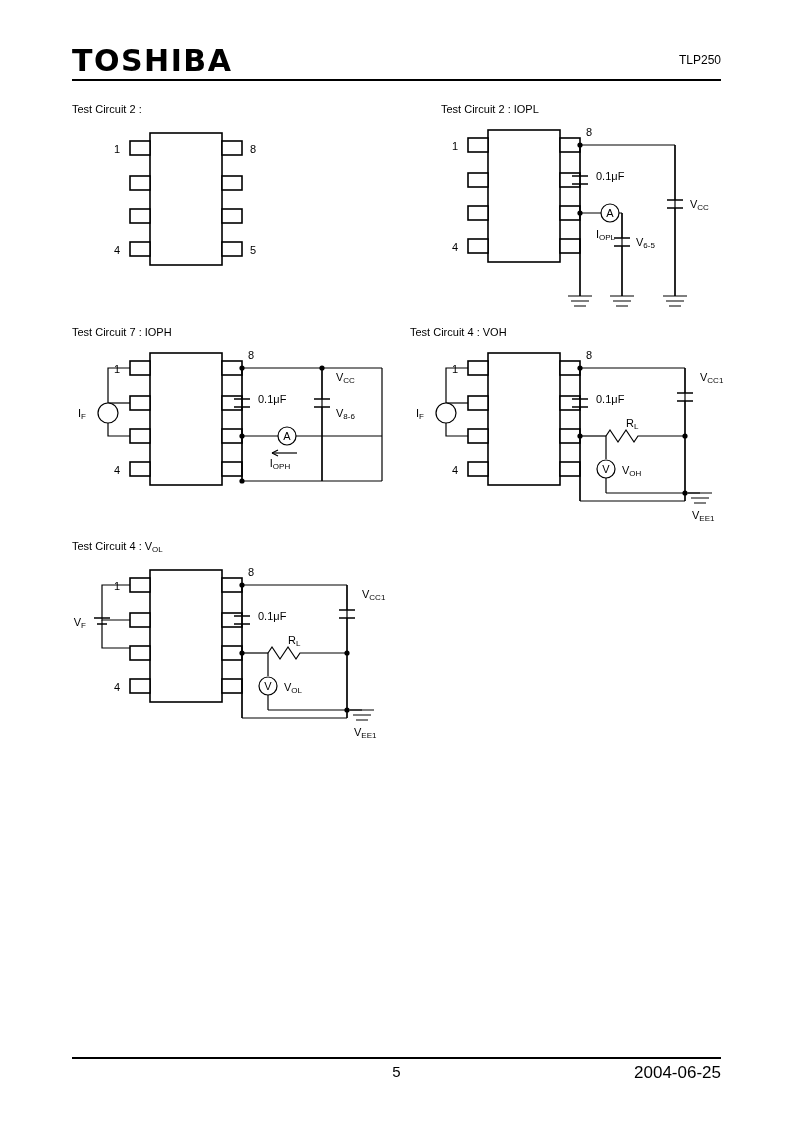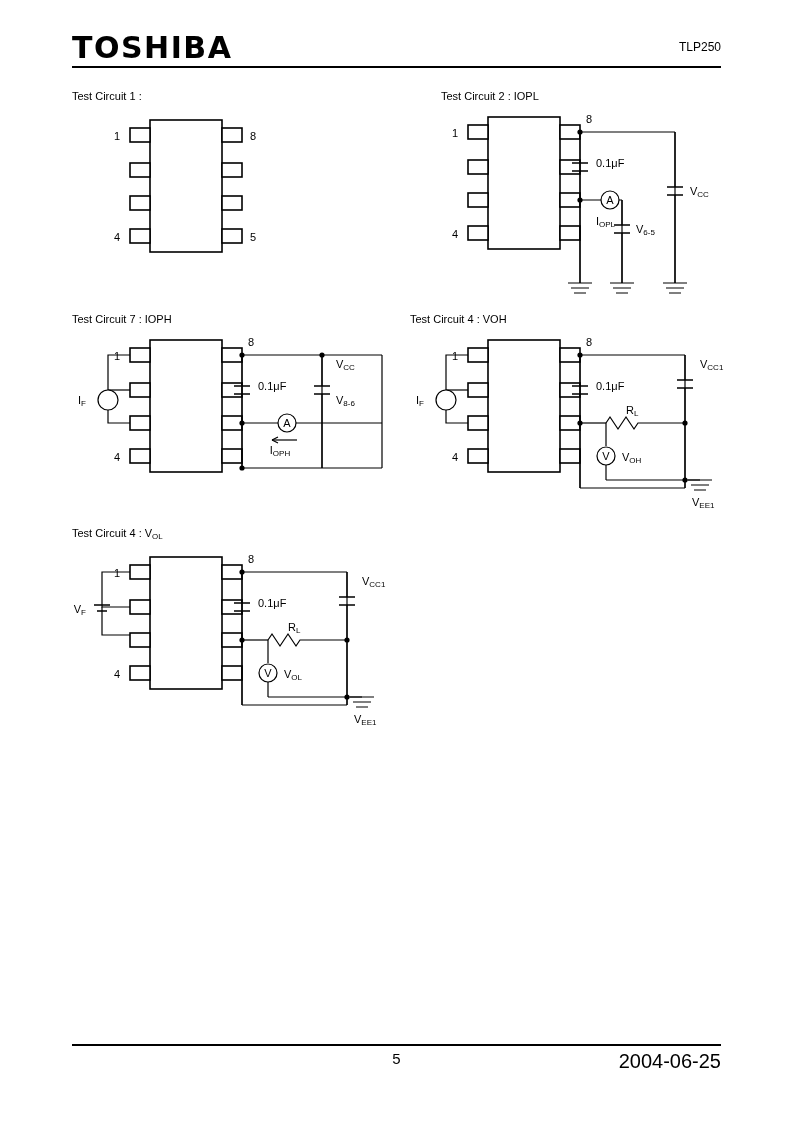--- a/index.html
+++ b/index.html
@@ -10,21 +10,21 @@
     width: 793px;
     height: 1122px;
     background: #ffffff;
     font-family: "Liberation Sans", sans-serif;
     color: #000000;
     position: relative;
     overflow: hidden;
   }
   .page {
     position: absolute;
-    left: 0; top: 0;
+    left: 0; top: 13px;
     width: 793px;
     height: 1109px;
   }
   
   .brand {
     position: absolute;
     left: 72px;
     top: 30px;
     font-family: "DejaVu Sans", sans-serif;
     font-weight: bold;
@@ -61,21 +61,21 @@
     left: 0;
     top: 1050px;
     width: 793px;
     text-align: center;
     font-size: 15px;
   }
   .doc-date {
     position: absolute;
     right: 72px;
     top: 1050px;
-    font-size: 20px;
+    font-size: 17px;
     margin-left: 20px;
   }
   
   .fig {
     position: absolute;
   }
   .fig-caption {
     position: absolute;
     font-size: 11px;
     white-space: nowrap;
@@ -92,21 +92,21 @@
 </style>
 </head>
 <body>
 
 <div class="page">
 
   <div class="brand">TOSHIBA</div>
   <div class="part-no">TLP250</div>
   <div class="header-rule"></div>
 
-  <div class="fig-caption" style="left:72px; top:90px;">Test Circuit 1 :</div>
+  <div class="fig-caption" style="left:72px; top:90px;">Test Circuit 2 :</div>
   <div class="fig" style="left:72px; top:108px;">
     <svg width="330" height="180" viewBox="0 0 330 180">
       <g stroke="#000" fill="none" stroke-width="1.6">
 
         <rect x="78" y="12" width="72" height="132" fill="#fff"></rect>
 
         <rect x="58" y="20" width="20" height="14" fill="#fff"></rect>
         <rect x="58" y="55" width="20" height="14" fill="#fff"></rect>
         <rect x="58" y="88" width="20" height="14" fill="#fff"></rect>
         <rect x="58" y="121" width="20" height="14" fill="#fff"></rect>

